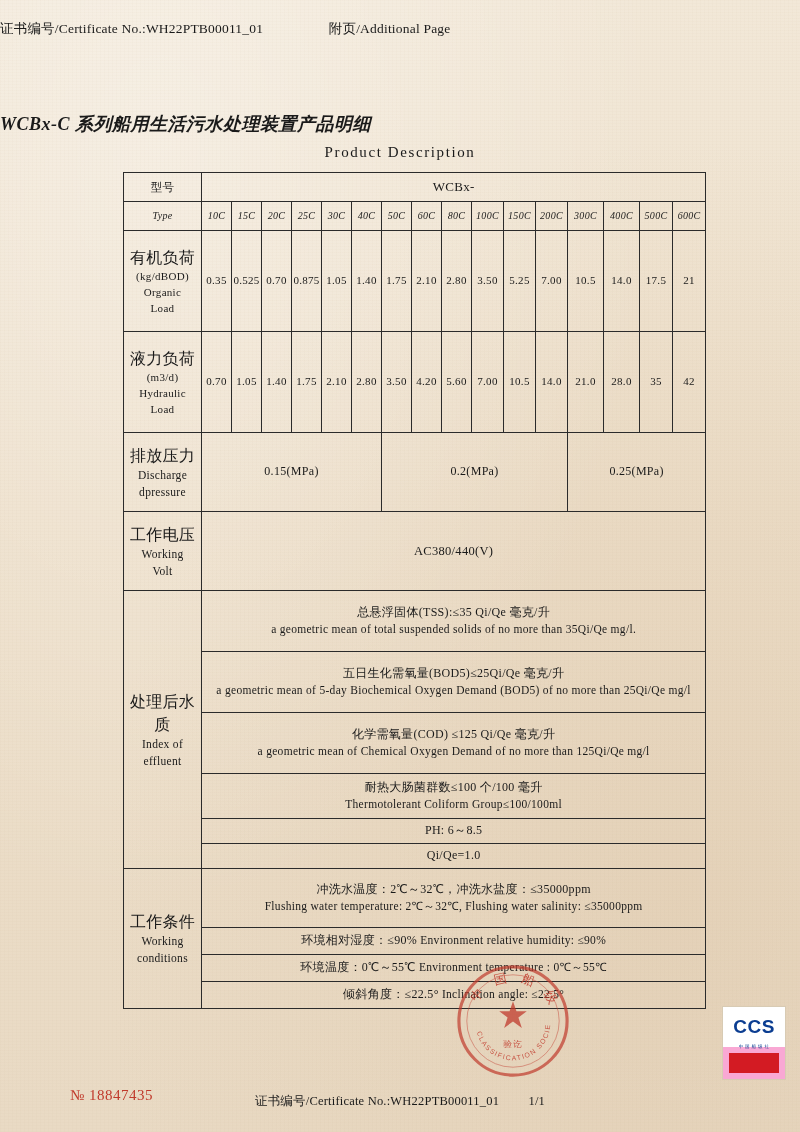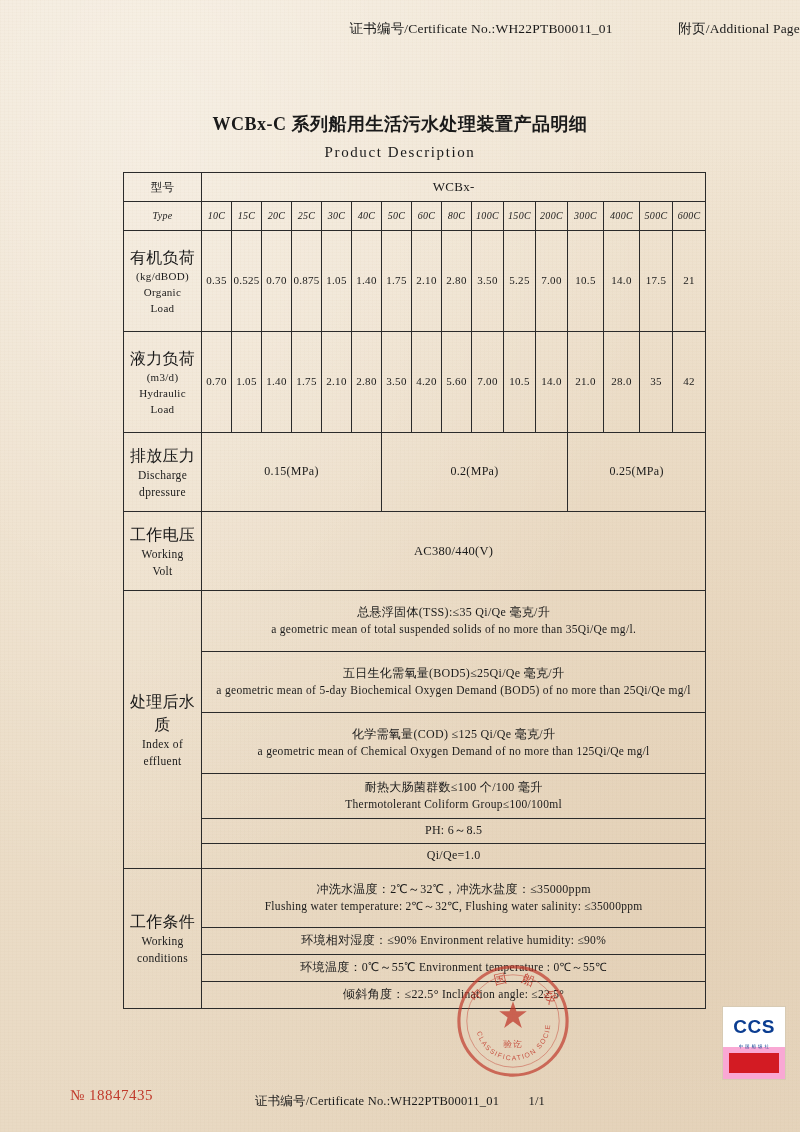--- a/index.html
+++ b/index.html
@@ -36,41 +36,41 @@
     position: relative;
     z-index: 3;
   }
 
   
   .top-line {
     position: absolute;
     top: 20px;
     left: 0;
     width: 100%;
-    text-align: right;
+    text-align: left;
     font-size: 13.5px;
     letter-spacing: 0.2px;
   }
   .top-line .cert {
     display: inline-block;
   }
   .top-line .addpage {
     display: inline-block;
     margin-left: 62px;
   }
 
   .title-cn {
     position: absolute;
     top: 112px;
     left: 0;
     width: 100%;
-    text-align: center;
     font-size: 18px;
     font-weight: bold;
     letter-spacing: 0.5px;
+    font-style: italic;
   }
   .title-en {
     position: absolute;
     top: 144px;
     left: 0;
     width: 100%;
     text-align: center;
     font-size: 15px;
     letter-spacing: 1.6px;
   }

